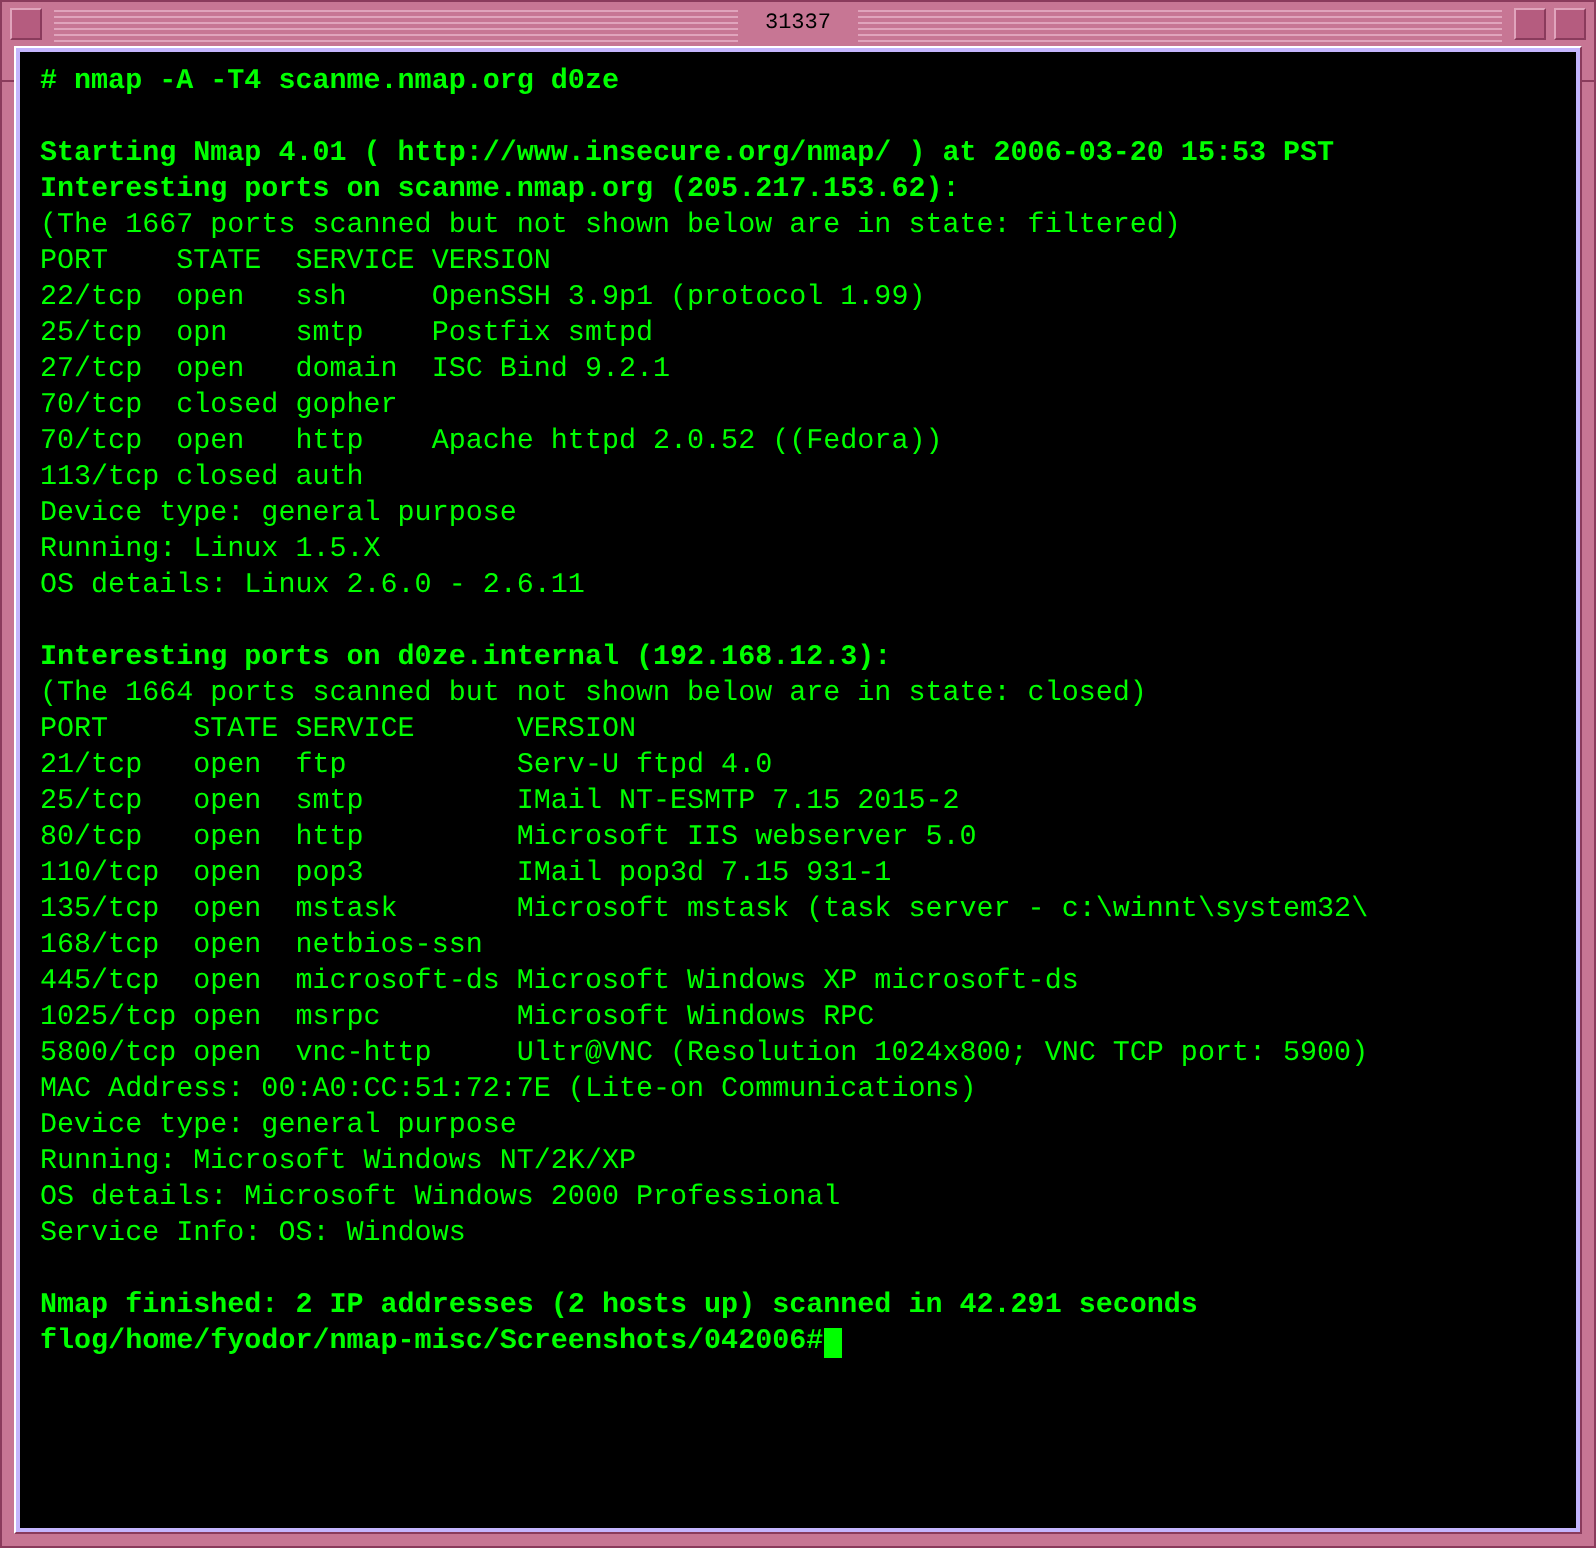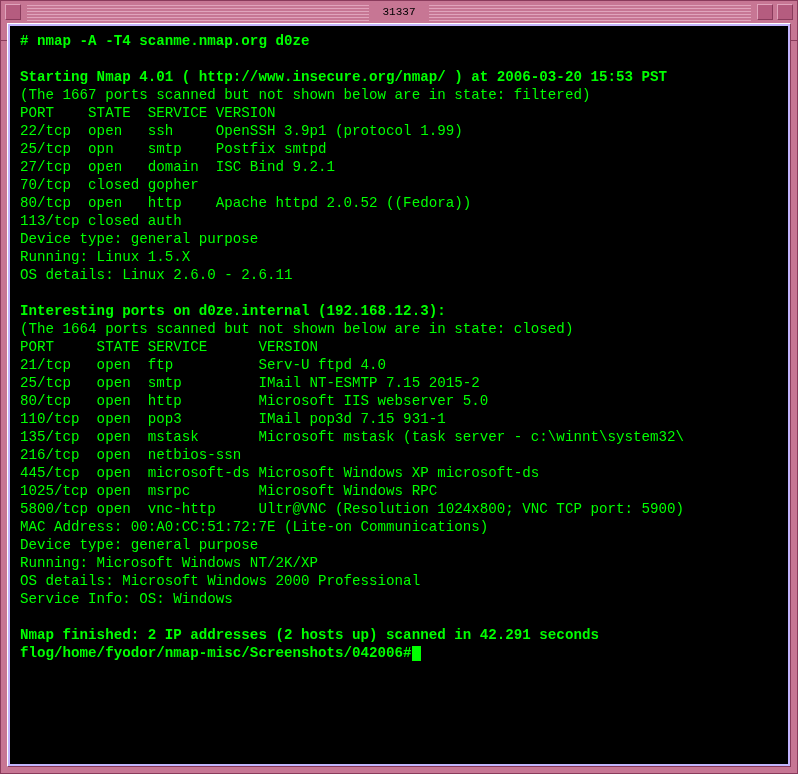--- a/index.html
+++ b/index.html
@@ -106,41 +106,42 @@
     <div class="stripes right"></div>
     <div class="titlebar-box right1"></div>
     <div class="titlebar-box right2"></div>
   </div>
 
   <div class="term-outer">
     <div class="term">
       <div class="line bold"># nmap -A -T4 scanme.nmap.org d0ze</div>
       <div class="line"> </div>
       <div class="line bold">Starting Nmap 4.01 ( http://www.insecure.org/nmap/ ) at 2006-03-20 15:53 PST</div>
+      <div class="line bold">Interesting ports on scanme.nmap.org (205.217.153.62):</div>
       <div class="line">(The 1667 ports scanned but not shown below are in state: filtered)</div>
       <div class="line">PORT    STATE  SERVICE VERSION</div>
       <div class="line">22/tcp  open   ssh     OpenSSH 3.9p1 (protocol 1.99)</div>
       <div class="line">25/tcp  opn    smtp    Postfix smtpd</div>
       <div class="line">27/tcp  open   domain  ISC Bind 9.2.1</div>
       <div class="line">70/tcp  closed gopher</div>
-      <div class="line">80/tcp  open   http    Apache httpd 2.0.52 ((Fedora))</div>
+      <div class="line">70/tcp  open   http    Apache httpd 2.0.52 ((Fedora))</div>
       <div class="line">113/tcp closed auth</div>
       <div class="line">Device type: general purpose</div>
       <div class="line">Running: Linux 1.5.X</div>
       <div class="line">OS details: Linux 2.6.0 - 2.6.11</div>
       <div class="line"> </div>
       <div class="line bold">Interesting ports on d0ze.internal (192.168.12.3):</div>
       <div class="line">(The 1664 ports scanned but not shown below are in state: closed)</div>
       <div class="line">PORT     STATE SERVICE      VERSION</div>
       <div class="line">21/tcp   open  ftp          Serv-U ftpd 4.0</div>
       <div class="line">25/tcp   open  smtp         IMail NT-ESMTP 7.15 2015-2</div>
       <div class="line">80/tcp   open  http         Microsoft IIS webserver 5.0</div>
       <div class="line">110/tcp  open  pop3         IMail pop3d 7.15 931-1</div>
       <div class="line">135/tcp  open  mstask       Microsoft mstask (task server - c:\winnt\system32\</div>
-      <div class="line">216/tcp  open  netbios-ssn</div>
+      <div class="line">168/tcp  open  netbios-ssn</div>
       <div class="line">445/tcp  open  microsoft-ds Microsoft Windows XP microsoft-ds</div>
       <div class="line">1025/tcp open  msrpc        Microsoft Windows RPC</div>
       <div class="line">5800/tcp open  vnc-http     Ultr@VNC (Resolution 1024x800; VNC TCP port: 5900)</div>
       <div class="line">MAC Address: 00:A0:CC:51:72:7E (Lite-on Communications)</div>
       <div class="line">Device type: general purpose</div>
       <div class="line">Running: Microsoft Windows NT/2K/XP</div>
       <div class="line">OS details: Microsoft Windows 2000 Professional</div>
       <div class="line">Service Info: OS: Windows</div>
       <div class="line"> </div>
       <div class="line bold">Nmap finished: 2 IP addresses (2 hosts up) scanned in 42.291 seconds</div>

